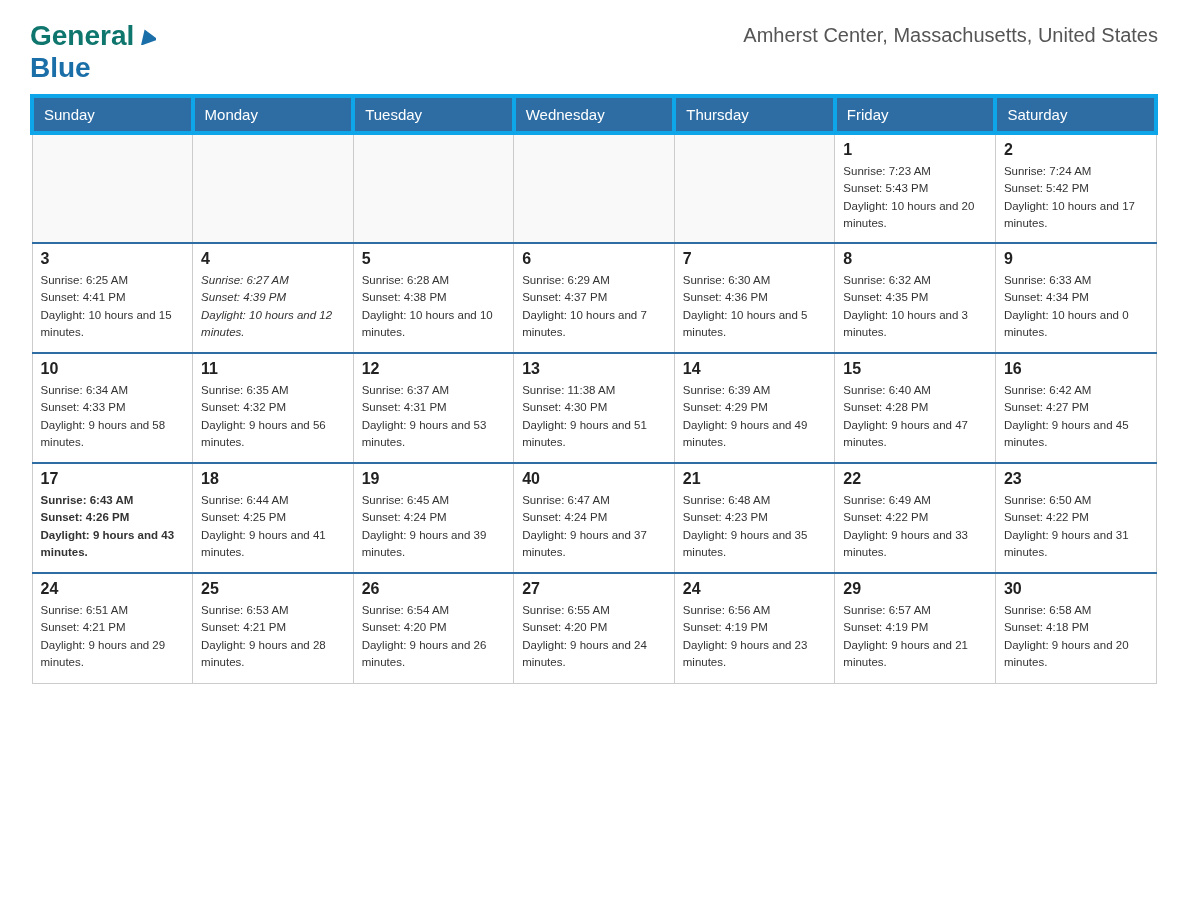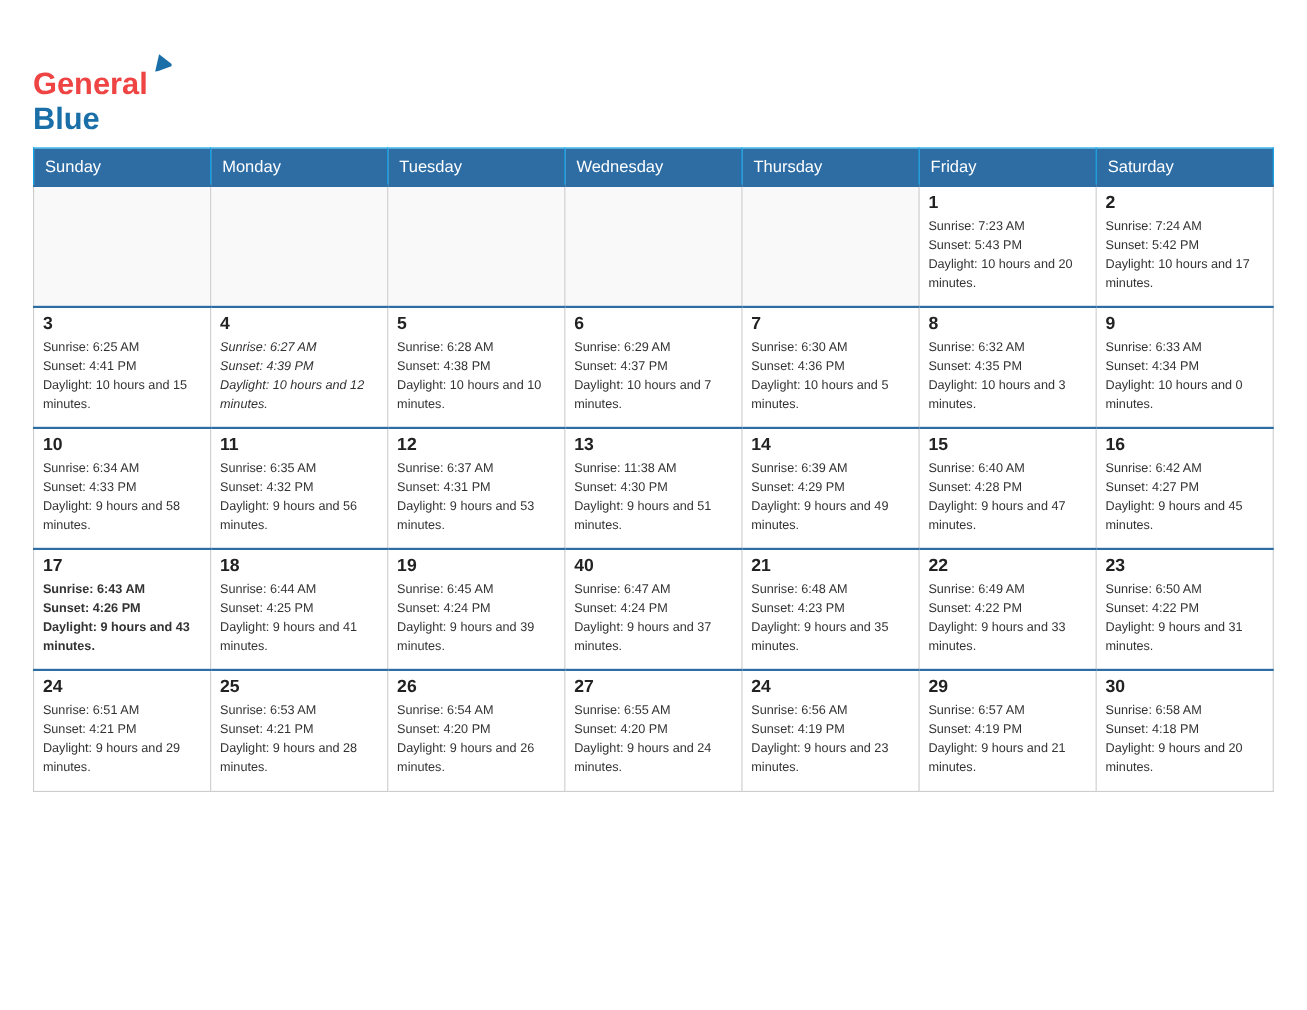--- a/index.html
+++ b/index.html
@@ -43,21 +43,21 @@
       border-collapse: collapse;
       margin-top: 10px;
     }
     .calendar th {
       background: #2e6da4;
       color: #fff;
       font-size: 15px;
       font-weight: normal;
       padding: 8px 10px;
       text-align: left;
-      border: 1px solid #0ea5e9;
+      border: 4px solid #0ea5e9;
     }
     .calendar td {
       border: 1px solid #ccc;
       vertical-align: top;
       padding: 6px 8px;
       width: 14.28%;
       min-height: 110px;
       height: 110px;
     }
     .day-number {
@@ -78,32 +78,33 @@
     .week-row td {
       border-top: 2px solid #2e6da4;
     }
   </style>
 </head>
 <body>
 
 <div class="header-area">
   <div class="logo">
     <div class="logo-line">
-      <span style="font-size:28px;font-weight:bold;color:#ef4444;margin-top:40px;">General</span>
+      <span style="font-size:28px;font-weight:bold;color:#0f766e;">General</span>
       <span style="display:inline-block;margin-left:4px;margin-top:4px;">
         <svg width="18" height="18" viewBox="0 0 18 18">
           <polygon points="9,2 18,16 0,16" fill="#1a6fa8" transform="rotate(-20,9,9)"></polygon>
         </svg>
       </span>
     </div>
     <div>
       <span style="font-size:28px;font-weight:bold;color:#1a6fa8;">Blue</span>
     </div>
   </div>
   <div class="title-area">
+    <div class="location-title">Amherst Center, Massachusetts, United States</div>
   </div>
 </div>
 
 <table class="calendar">
   <thead>
     <tr>
       <th>Sunday</th>
       <th>Monday</th>
       <th>Tuesday</th>
       <th>Wednesday</th>

